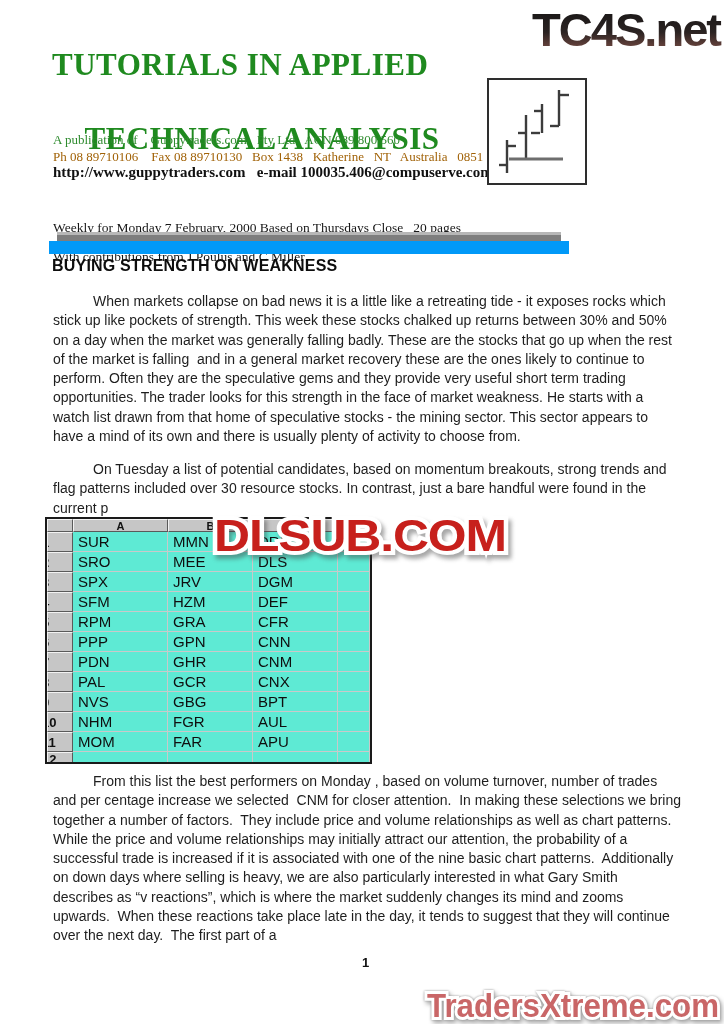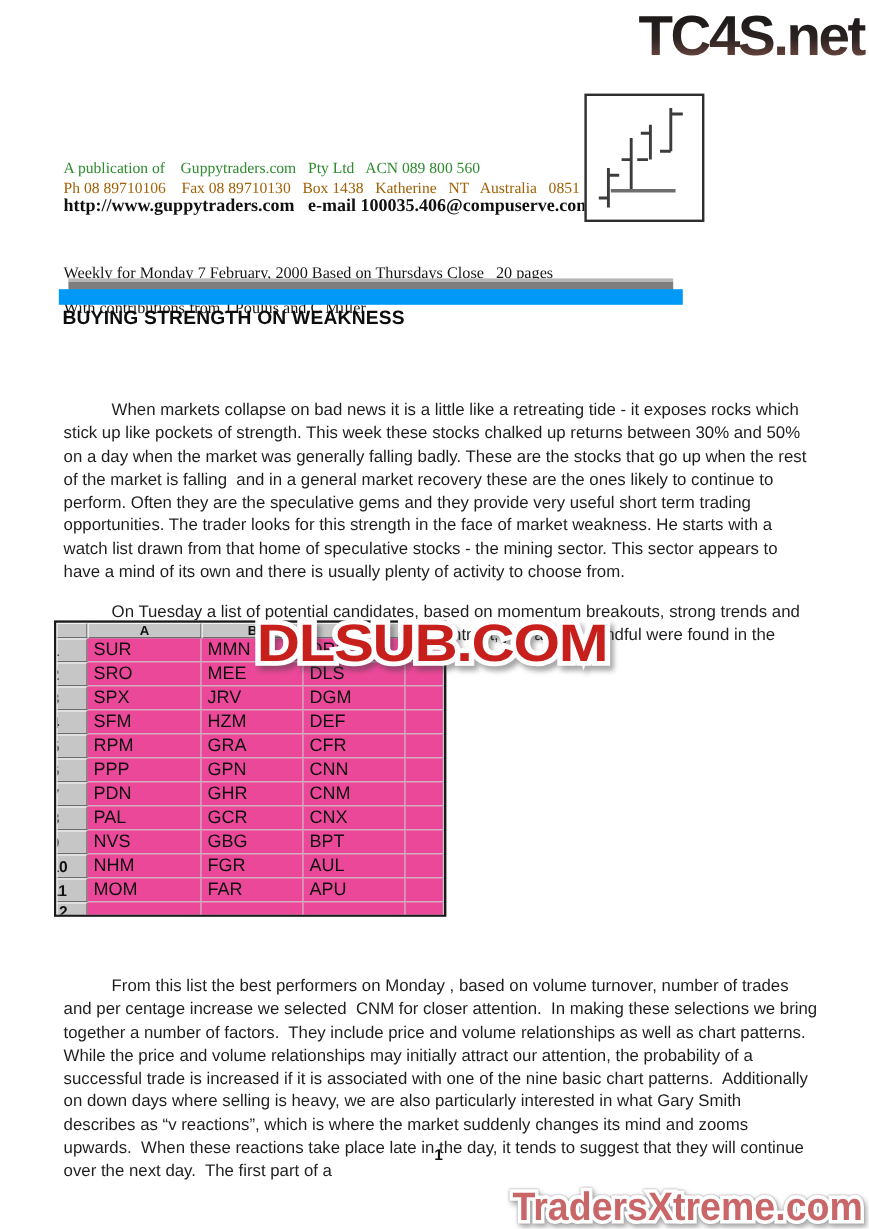--- a/index.html
+++ b/index.html
@@ -28,21 +28,21 @@
 
   
   .grayBar{position:absolute;left:57px;top:232px;width:504px;height:10px;
            background:linear-gradient(#b7b7b7 0 30%,#7e7e7e 30% 100%);}
   .blueBar{position:absolute;left:49px;top:241px;width:520px;height:13px;background:#0199f8;}
 
   
   .h1{position:absolute;left:52px;top:257px;font-size:16px;font-weight:bold;
       letter-spacing:.2px;color:#0d0d0d;}
   .para{position:absolute;left:53px;width:628px;font-size:14px;line-height:19.3px;
-        color:#1e1e1e;text-indent:40px;white-space:pre-wrap;margin-top:40px;}
+        color:#1e1e1e;text-indent:40px;white-space:pre-wrap;}
   .p1{top:292px;}
   .p2{top:460px;}
   .p3{top:772px;}
 
   
   .sheet{position:absolute;left:45px;top:517px;width:327px;height:247px;
          border:2px solid #1a1a1a;background:#fff;overflow:hidden;box-sizing:border-box;}
   .shRow{display:flex;}
   .hcell,.rn{background:#c6c6c6;box-sizing:border-box;
         border-top:1px solid #f2f2f2;border-left:1px solid #f2f2f2;
@@ -50,21 +50,21 @@
         overflow:hidden;}
   .hcell{height:13px;font-size:11px;font-weight:bold;color:#111;
          display:flex;align-items:center;justify-content:center;}
   .rn{width:26px;height:20px;font-size:13px;font-weight:bold;color:#111;
       display:flex;align-items:center;}
   .rn span{margin-left:-6px;white-space:nowrap;}
   .corner{width:26px;}
   .c0{width:95px;} .c1{width:85px;} .c2{width:85px;} .c3{width:32px;}
   .dcell{box-sizing:border-box;height:20px;font-size:15px;color:#0f0f0f;
          border-right:1px solid #c9c9c9;border-bottom:1px solid #c9c9c9;
-         padding-left:5px;display:flex;align-items:center;background:#ec4899;}
+         padding-left:5px;display:flex;align-items:center;background:#5eead4;}
   .partial .rn,.partial .dcell{height:14px;}
 
   
   .dlsub{position:absolute;left:210px;top:506px;
          filter:drop-shadow(3px 4px 2px rgba(60,60,60,.45));}
   .txtreme{position:absolute;left:424px;top:981px;
          filter:drop-shadow(0 0 1px #9a9a9a) drop-shadow(2px 3px 2px #b0b0b0);}
 
   
   .pageNum{position:absolute;left:53px;top:955px;width:625px;text-align:center;
@@ -81,20 +81,23 @@
         <linearGradient id="tcg" x1="0" y1="0" x2="0" y2="1">
           <stop offset="0%" stop-color="#141414"></stop>
           <stop offset="55%" stop-color="#2b2322"></stop>
           <stop offset="100%" stop-color="#8a564c"></stop>
         </linearGradient>
       </defs>
       <text x="2" y="44" font-family="Liberation Sans, sans-serif" font-weight="bold" font-size="47" letter-spacing="-2" fill="url(#tcg)" textLength="188" lengthAdjust="spacingAndGlyphs">TC4S.net</text>
     </svg>
   </div>
 
+  <div class="title"><span>TUTORIALS IN APPLIED</span><br>
+    <span>TECHNICAL ANALYSIS</span>
+  </div>
   <div class="pubLine">A publication of    Guppytraders.com   Pty Ltd   ACN 089 800 560</div>
   <div class="contactLine">Ph 08 89710106    Fax 08 89710130   Box 1438   Katherine   NT   Australia   0851</div>
   <div class="webLine">http://www.guppytraders.com   e-mail 100035.406@compuserve.com</div>
 
   <div class="chartBox">
     <svg width="96" height="103" viewBox="0 0 96 103">
       <g stroke="#3c3c3c" stroke-width="2.4" fill="none">
         <path d="M18 60 V93"></path>
           <path d="M10 85 H18"></path>
           <path d="M18 66 H27"></path>

